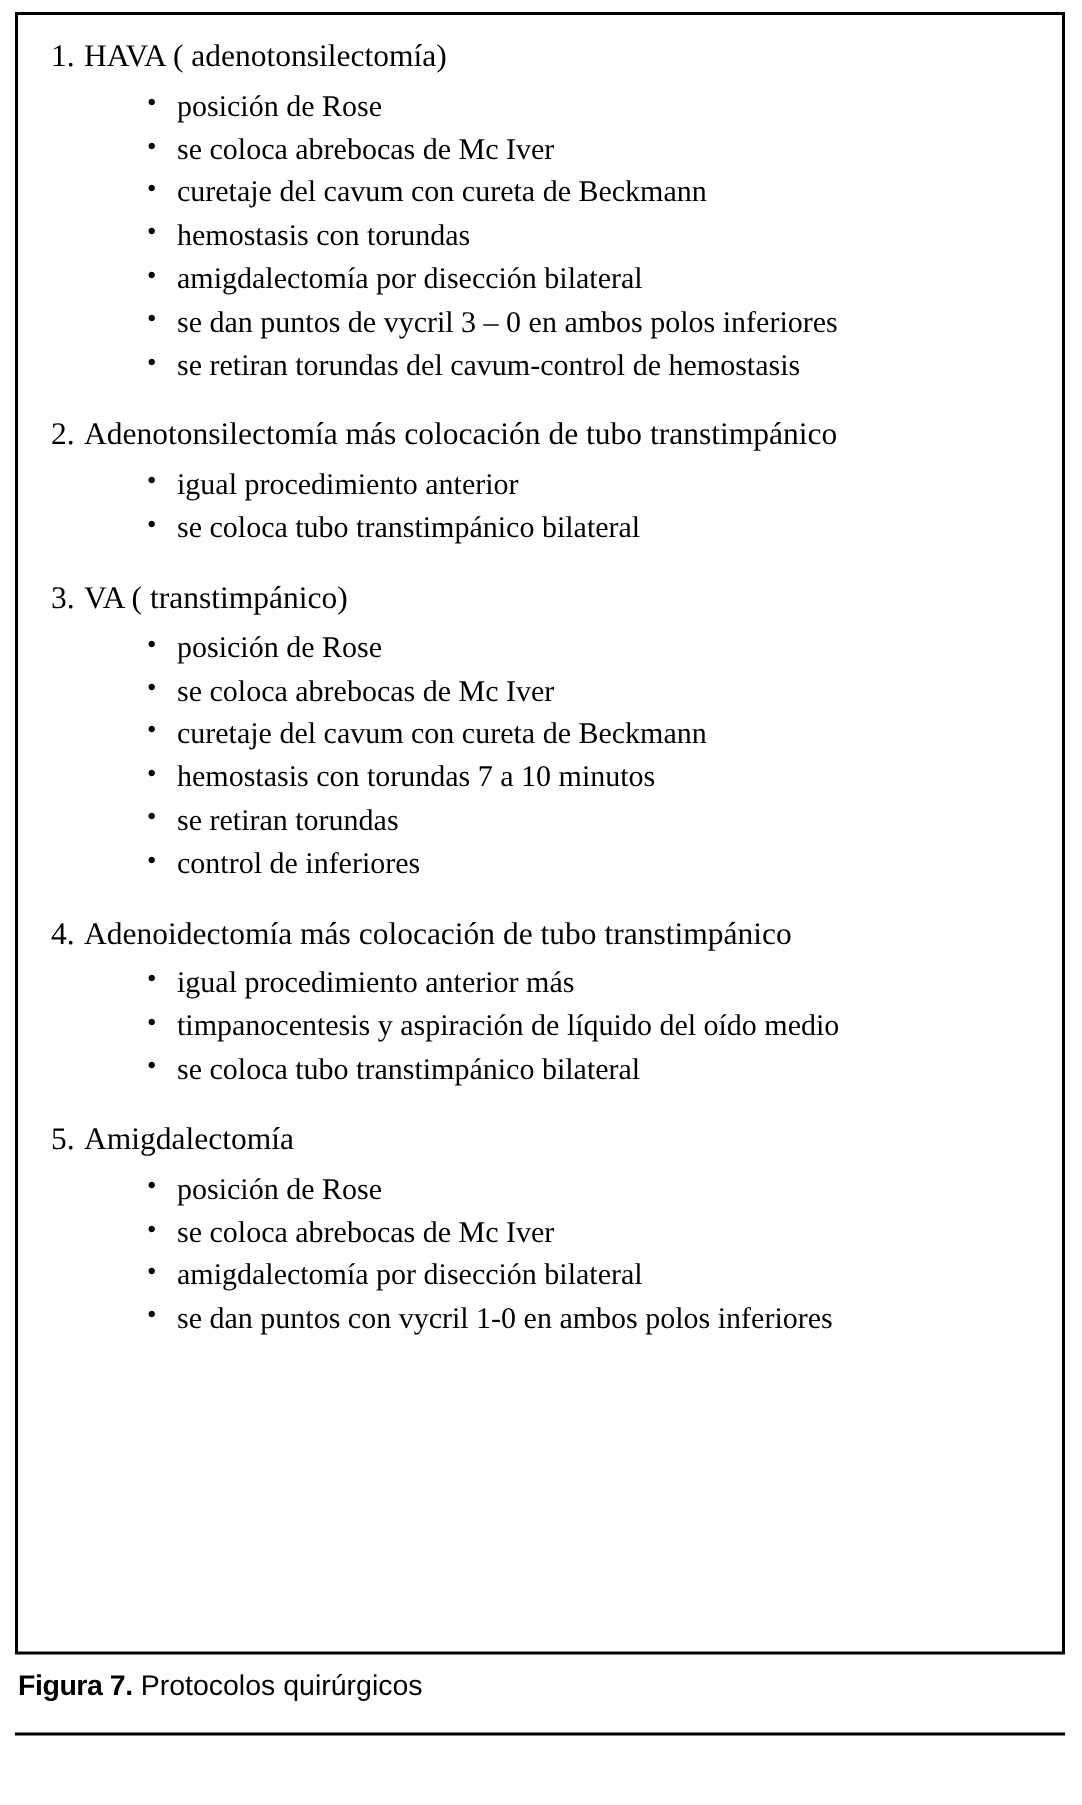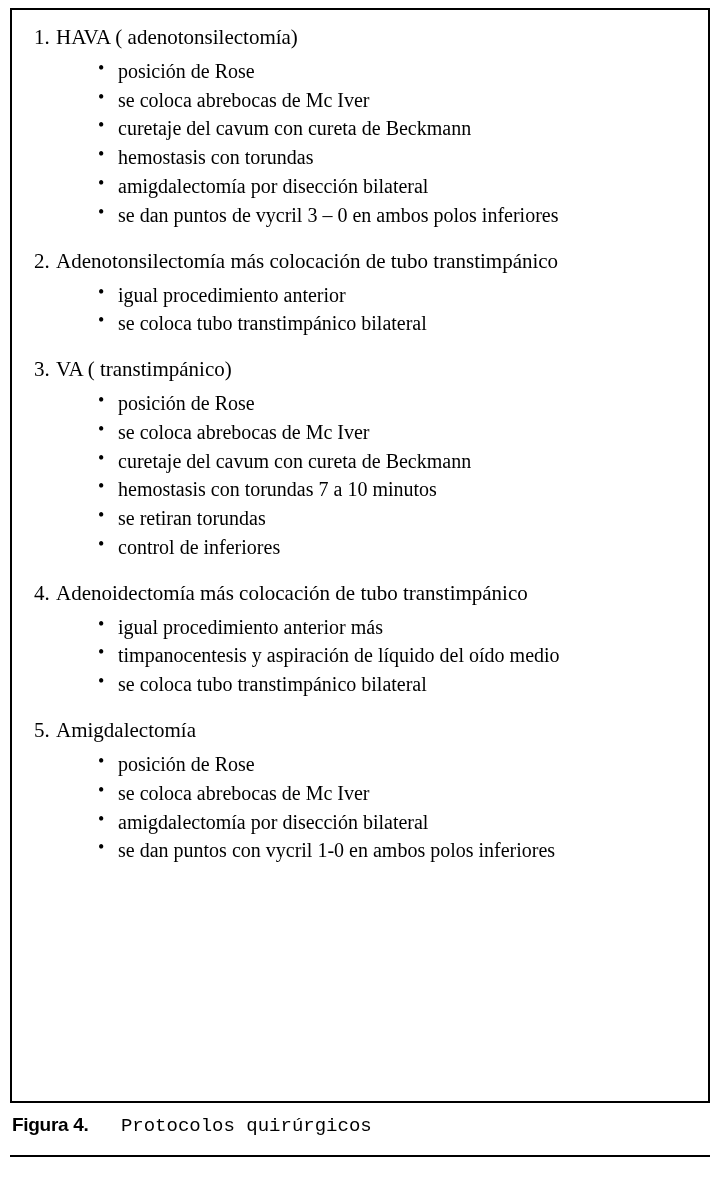--- a/index.html
+++ b/index.html
@@ -84,22 +84,21 @@
     font-size: 19px;
     font-family: "Liberation Sans", sans-serif;
     white-space: nowrap;
   }
   .caption-label {
     font-weight: bold;
     font-family: "Liberation Sans", sans-serif;
     letter-spacing: -0.3px;
   }
   .caption-text {
-    font-family: Liberation Mono, monospace;
-    margin-left: 21px;
+    font-family: Liberation Sans, sans-serif;
   }
   .rule {
     position: absolute;
     left: 10px;
     top: 1155px;
     width: 700px;
     height: 2px;
     background: #000000;
   }
 </style>
@@ -116,20 +115,21 @@
           <span class="item-num">1.</span>
           <span class="item-title">HAVA ( adenotonsilectomía)</span>
         </div>
         <ul class="bullets">
           <li class="bullet">posición de Rose</li>
           <li class="bullet">se coloca abrebocas de Mc Iver</li>
           <li class="bullet">curetaje del cavum con cureta de Beckmann</li>
           <li class="bullet">hemostasis con torundas</li>
           <li class="bullet">amigdalectomía por disección bilateral</li>
           <li class="bullet">se dan puntos de vycril 3 – 0 en ambos polos inferiores</li>
+          <li class="bullet">se retiran torundas del cavum-control de hemostasis</li>
         </ul>
       </div>
 
       <div class="item">
         <div class="item-head">
           <span class="item-num">2.</span>
           <span class="item-title">Adenotonsilectomía más colocación de tubo transtimpánico</span>
         </div>
         <ul class="bullets">
           <li class="bullet">igual procedimiento anterior</li>
@@ -174,18 +174,18 @@
           <li class="bullet">se coloca abrebocas de Mc Iver</li>
           <li class="bullet">amigdalectomía por disección bilateral</li>
           <li class="bullet">se dan puntos con vycril 1-0 en ambos polos inferiores</li>
         </ul>
       </div>
 
     </div>
   </div>
 
   <div class="caption">
-    <span class="caption-label">Figura 4.</span><span class="caption-text"> Protocolos quirúrgicos</span>
+    <span class="caption-label">Figura 7.</span><span class="caption-text"> Protocolos quirúrgicos</span>
   </div>
 
   <div class="rule"></div>
 
 </div>
 
 </body></html>

